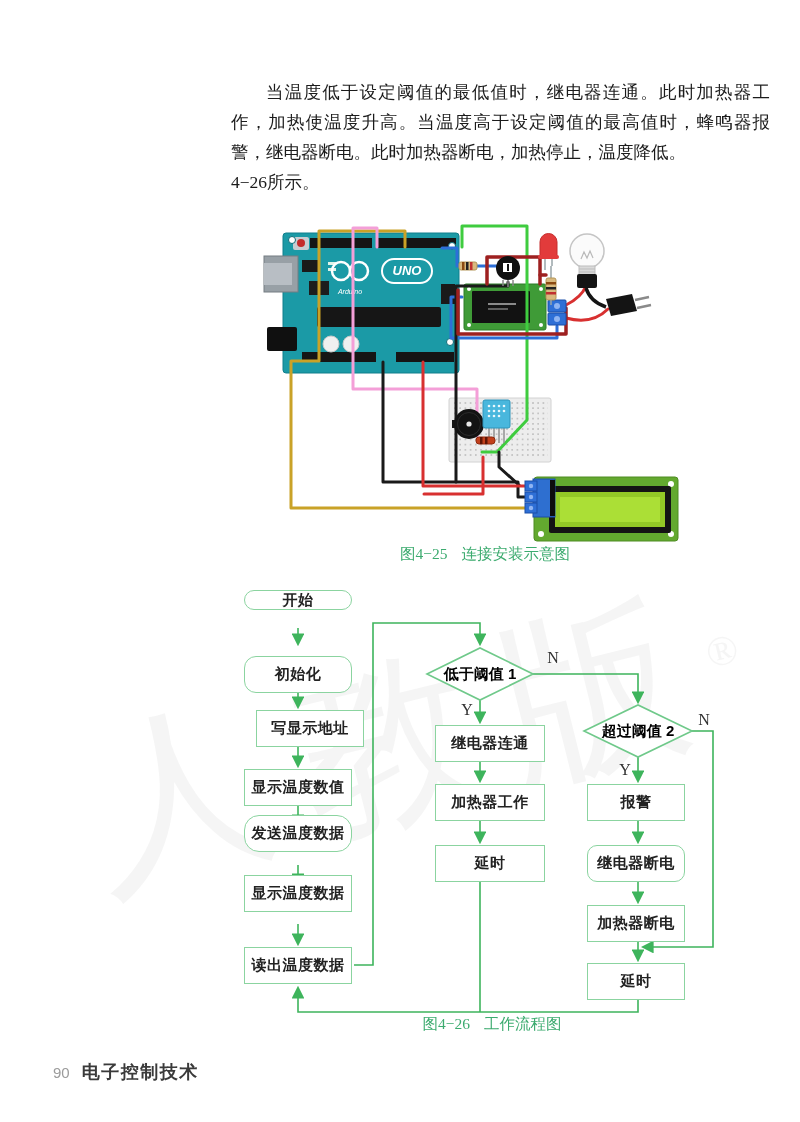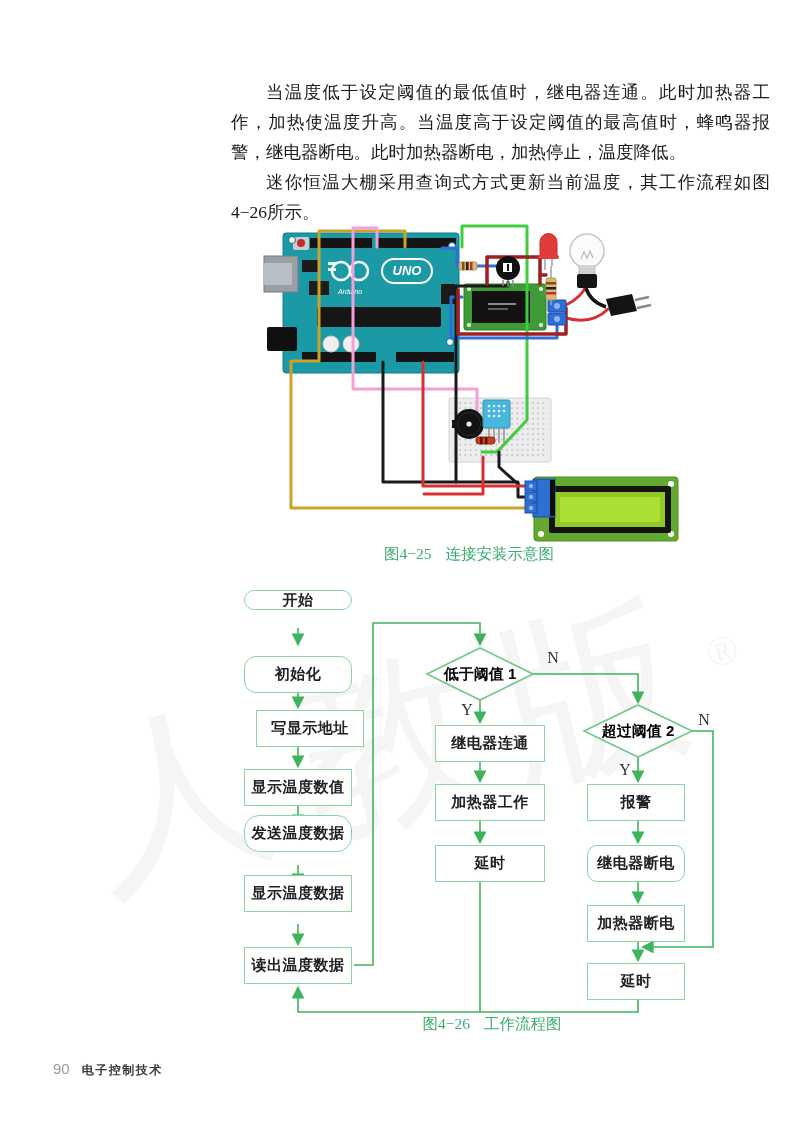--- a/index.html
+++ b/index.html
@@ -14,52 +14,51 @@
   
   #watermark{position:absolute;left:80px;top:620px;width:620px;
              font-family:"Liberation Serif",serif;font-size:185px;letter-spacing:28px;
              color:rgba(110,110,110,0.07);transform:rotate(-14deg);pointer-events:none;
              white-space:nowrap;}
   #watermark .reg{font-size:42px;vertical-align:58px;letter-spacing:0;}
   
   .fig-caption{position:absolute;text-align:center;color:#3CAB6F;
                font-family:"Liberation Serif",serif;font-size:15.5px;font-weight:500;}
   .fig-caption .cap-label{margin-right:14px;}
-  #caption-425{left:254px;top:544px;width:430px;}
+  #caption-425{left:270px;top:544px;width:430px;}
   #caption-426{left:280px;top:1014px;width:424px;}
   
   #circuit{position:absolute;left:258px;top:220px;width:440px;height:330px;}
   
   #flowchart{position:absolute;left:230px;top:585px;width:545px;height:448px;}
   #flowchart svg{position:absolute;left:0;top:0;}
   .fc-box{position:absolute;box-sizing:border-box;background:#fff;border:1.5px solid #8BD4A0;
           display:flex;align-items:center;justify-content:center;
           font-size:15px;font-weight:600;color:#222;letter-spacing:0.5px;}
   .fc-start{border-radius:19px;}
   .colL{left:14px;width:108px;height:37px;}
   .colM{left:205px;width:110px;height:37px;}
   .colR{left:357px;width:98px;height:37px;}
   .fc-dlabel{position:absolute;width:120px;text-align:center;font-size:15px;font-weight:600;color:#000000;}
   .fc-branch{position:absolute;width:22px;text-align:center;
              font-family:"Liberation Serif",serif;font-size:16px;color:#333;}
   
   #footer{position:absolute;left:53px;top:1060px;display:flex;align-items:baseline;}
   #page-number{font-size:15px;color:#9B9B9B;margin-right:12px;}
-  #book-title{font-size:12px;font-weight:bold;color:#3a3a3a;letter-spacing:1.5px;}
+  #book-title{font-size:18px;font-weight:bold;color:#3a3a3a;letter-spacing:1.5px;}
 </style>
 </head>
 <body>
 
 <div id="page">
 
   <div id="body-text">
     <div class="bline just indent">当温度低于设定阈值的最低值时，继电器连通。此时加热器工</div>
     <div class="bline just">作，加热使温度升高。当温度高于设定阈值的最高值时，蜂鸣器报</div>
     <div class="bline">警，继电器断电。此时加热器断电，加热停止，温度降低。</div>
-    <div class="bline just indent">迷你恒温大棚采用查询式方式更新当前温度，其工作流程如图</div>
     <div class="bline">4−26所示。</div>
   </div>
 
   <div id="watermark"><span>人教版</span><span class="reg">®</span></div>
 
   <div id="circuit">
     <svg width="440" height="330" viewBox="258 220 440 330">
       <defs>
         <pattern id="bbdots" width="5.2" height="5.2" patternUnits="userSpaceOnUse">
           <circle cx="2.6" cy="2.6" r="0.9" fill="#b7b7b7"></circle>

